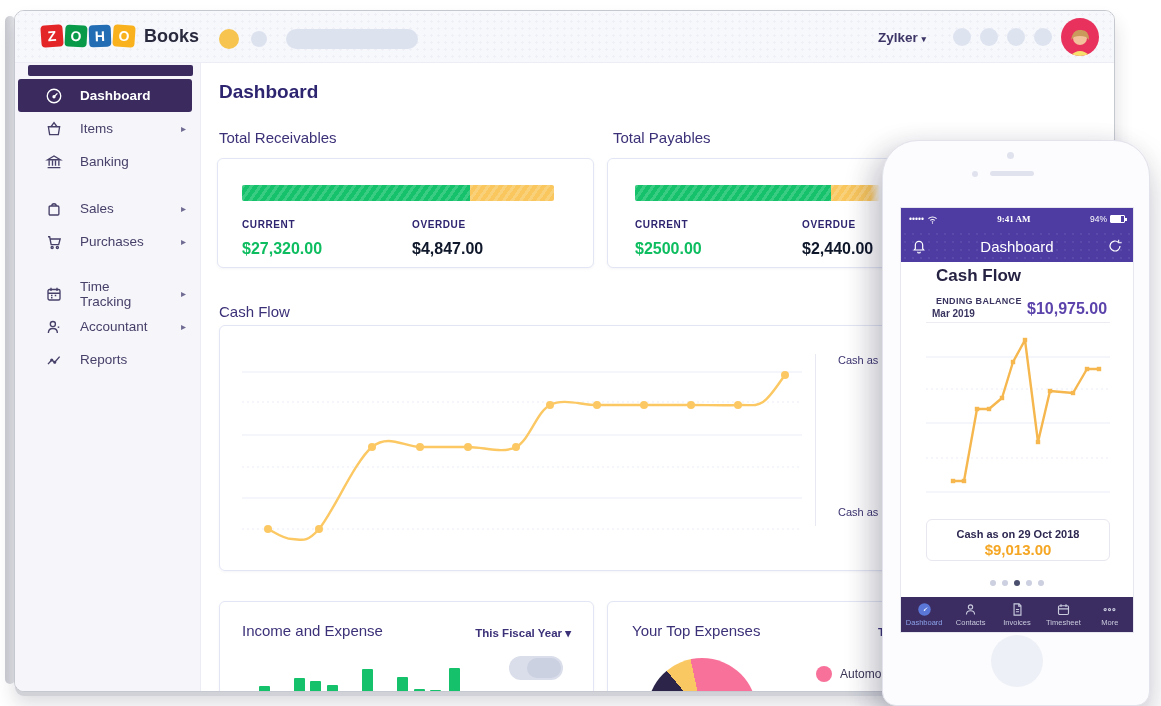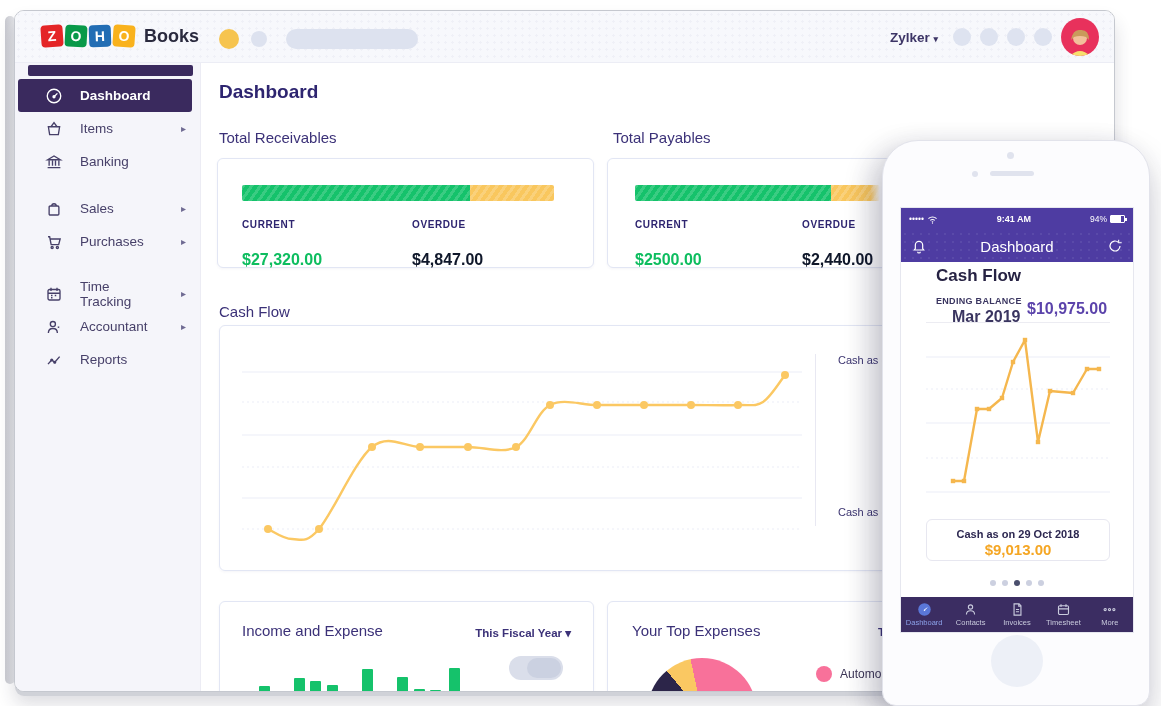--- a/index.html
+++ b/index.html
@@ -19,21 +19,21 @@
   .logo { position:absolute; left:26px; top:14px; display:flex; align-items:center; gap:2px; }
   .tile { width:22px; height:22px; border-radius:4px; color:#fff; font-weight:bold; font-size:14px;
           display:flex; align-items:center; justify-content:center; }
   .tile.t1 { transform:rotate(-4deg); } .tile.t2 { transform:rotate(3deg); }
   .tile.t3 { transform:rotate(-2deg); } .tile.t4 { transform:rotate(4deg); }
   .books { font-size:18px; font-weight:bold; color:#2a2a3e; margin-left:7px; }
   .ctl-yellow { position:absolute; left:204px; top:18px; width:20px; height:20px; border-radius:50%; background:#f6c44f; }
   .ctl-gray   { position:absolute; left:236px; top:20px; width:16px; height:16px; border-radius:50%; background:#dde2ef; }
   .ctl-pill   { position:absolute; left:271px; top:18px; width:132px; height:20px; border-radius:10px; background:#dde2ef; }
   .topbar-right { position:absolute; right:15px; top:0; height:52px; display:flex; align-items:center; gap:9px; }
-  .org { font-size:13.5px; font-weight:bold; color:#3d3566; margin-right:6px; cursor:pointer; }
+  .org { font-size:13.5px; font-weight:bold; color:#3d3566; margin-right:18px; cursor:pointer; }
   .org .caret { font-size:9px; color:#3d3566; }
   .nav-dot { width:18px; height:18px; border-radius:50%; background:#dee3f0; }
   .avatar { width:38px; height:38px; border-radius:50%; background:#e8315c; overflow:hidden; display:flex; align-items:flex-end; justify-content:center; }
 
   
   .sidebar { position:absolute; left:0; top:52px; bottom:0; width:186px; background:#f5f5fa; border-right:1px solid #ececf4; }
   .org-band { position:absolute; left:13px; top:2px; width:165px; height:11px; background:#3a2a5e; border-radius:2px; }
   .side-list { position:absolute; top:16px; left:0; right:0; }
   .side-item { height:33px; display:flex; align-items:center; padding:0 14px 0 30px; gap:17px;
                color:#474069; font-size:13.5px; cursor:pointer; }
@@ -50,21 +50,21 @@
   .card { position:absolute; background:#fff; border:1.5px solid #e2e6f4; border-radius:6px;
           box-shadow:0 1px 3px rgba(60,60,110,.05); }
 
   .pbar { position:absolute; height:16px; border-radius:2px; overflow:hidden; display:flex; }
   .pbar .seg-green { background:#15c26b;
         background-image:repeating-linear-gradient(125deg, rgba(255,255,255,.16) 0 3px, transparent 3px 7px); }
   .pbar .seg-amber { background:#f9c75e;
         background-image:repeating-linear-gradient(125deg, rgba(255,255,255,.18) 0 3px, transparent 3px 7px); }
   .pbar.fade .seg-amber { -webkit-mask-image:linear-gradient(90deg,#000 80%,transparent); mask-image:linear-gradient(90deg,#000 80%,transparent); }
   .kv-label { font-size:10px; font-weight:bold; letter-spacing:.6px; color:#2e2570; }
-  .kv-value { font-size:16px; font-weight:bold; margin-top:21px; }
+  .kv-value { font-size:16px; font-weight:bold; margin-top:10px; }
   .green { color:#0dbd5f; } .orange { color:#0f172a; }
 
   .cf-divider { position:absolute; width:1px; background:#e8e8f2; }
   .cf-side-label { position:absolute; font-size:11px; color:#3b3470; white-space:nowrap; }
 
   .ie-period { position:absolute; font-size:11.5px; font-weight:bold; color:#3b3178; cursor:pointer; }
   .toggle { position:absolute; width:54px; height:24px; border-radius:12px; background:#dadeea; cursor:pointer; }
   .toggle .knob { position:absolute; right:2px; top:2px; width:34px; height:20px; border-radius:10px; background:#cbd1e1; }
   .ie-bars { position:absolute; left:0; top:0; width:100%; height:92px; }
   .ie-bar { position:absolute; bottom:0; border-radius:1px; }
@@ -78,31 +78,31 @@
   .phone { position:absolute; left:882px; top:140px; width:268px; height:566px;
            background:#fcfcfe; border:1px solid #e2e3eb; border-radius:36px 36px 14px 14px;
            box-shadow:-12px 8px 28px rgba(30,30,60,.16), 0 16px 34px rgba(30,30,60,.20); }
   .cam-dot { position:absolute; left:124px; top:11px; width:7px; height:7px; border-radius:50%; background:#e0e3ee; }
   .ear-dot { position:absolute; left:89px; top:30px; width:6px; height:6px; border-radius:50%; background:#e0e3ee; }
   .ear-bar { position:absolute; left:107px; top:30px; width:44px; height:5px; border-radius:3px; background:#e0e3ee; }
   .screen { position:absolute; left:17px; top:66px; width:234px; height:426px; background:#fff;
             border:1px solid #e6e7ef; display:flex; flex-direction:column; overflow:hidden; }
   .p-status { height:22px; background:#4e3ca2; color:#fff; display:flex; align-items:center;
               padding:0 8px; font-size:8.5px; }
-  .p-status .mid { flex:1; text-align:center; font-weight:bold; font-size:9px; }
+  .p-status .mid { flex:1; text-align:center; font-weight:bold; font-size:9px;font-family:Liberation Serif, serif; }
   .p-nav { height:32px; background:#4e3ca2; color:#fff; display:flex; align-items:center; padding:0 10px;
            background-image:radial-gradient(rgba(255,255,255,.07) 1px, transparent 1.2px); background-size:8px 8px; }
   .p-nav .ttl { flex:1; text-align:center; font-size:15px; }
   .battery { display:inline-block; width:15px; height:8px; border:1px solid #fff; border-radius:1px;
              background:linear-gradient(90deg,#fff 0 80%, transparent 80%); margin-left:3px; position:relative; }
   .battery:after { content:""; position:absolute; right:-3px; top:2px; width:2px; height:3px; background:#fff; }
   .p-content { position:relative; flex:1; background:#fff; }
   .p-cash-title { position:absolute; left:35px; top:4px; font-size:17px; font-weight:bold; color:#262243; }
   .p-eb-label { position:absolute; left:35px; top:34px; font-size:9px; font-weight:bold; color:#3a3560; letter-spacing:.3px; }
-  .p-eb-period { position:absolute; left:51px; top:46px; font-size:16px; font-weight:bold; color:#3a3560; }
+  .p-eb-period { position:absolute; left:31px; top:46px; font-size:10px; font-weight:bold; color:#3a3560; }
   .p-eb-value { position:absolute; left:126px; top:38px; font-size:16px; font-weight:bold; color:#5b43ab; }
   .p-div { position:absolute; left:25px; top:60px; width:184px; height:1px; background:#ececf2; }
   .p-chart { position:absolute; left:25px; top:68px; }
   .p-cashcard { position:absolute; left:25px; top:257px; width:184px; height:42px; border:1px solid #e7e7f0;
                 border-radius:6px; text-align:center; }
   .p-cc-label { font-size:11px; font-weight:bold; color:#2c2750; margin-top:8px; }
   .p-cc-value { font-size:15px; font-weight:bold; color:#f5a623; margin-top:1px; }
   .p-dots { position:absolute; left:0; right:0; top:318px; display:flex; justify-content:center; gap:6px; }
   .pdot { width:6px; height:6px; border-radius:50%; background:#ccd0e0; }
   .pdot.active { background:#4a4f6d; }

